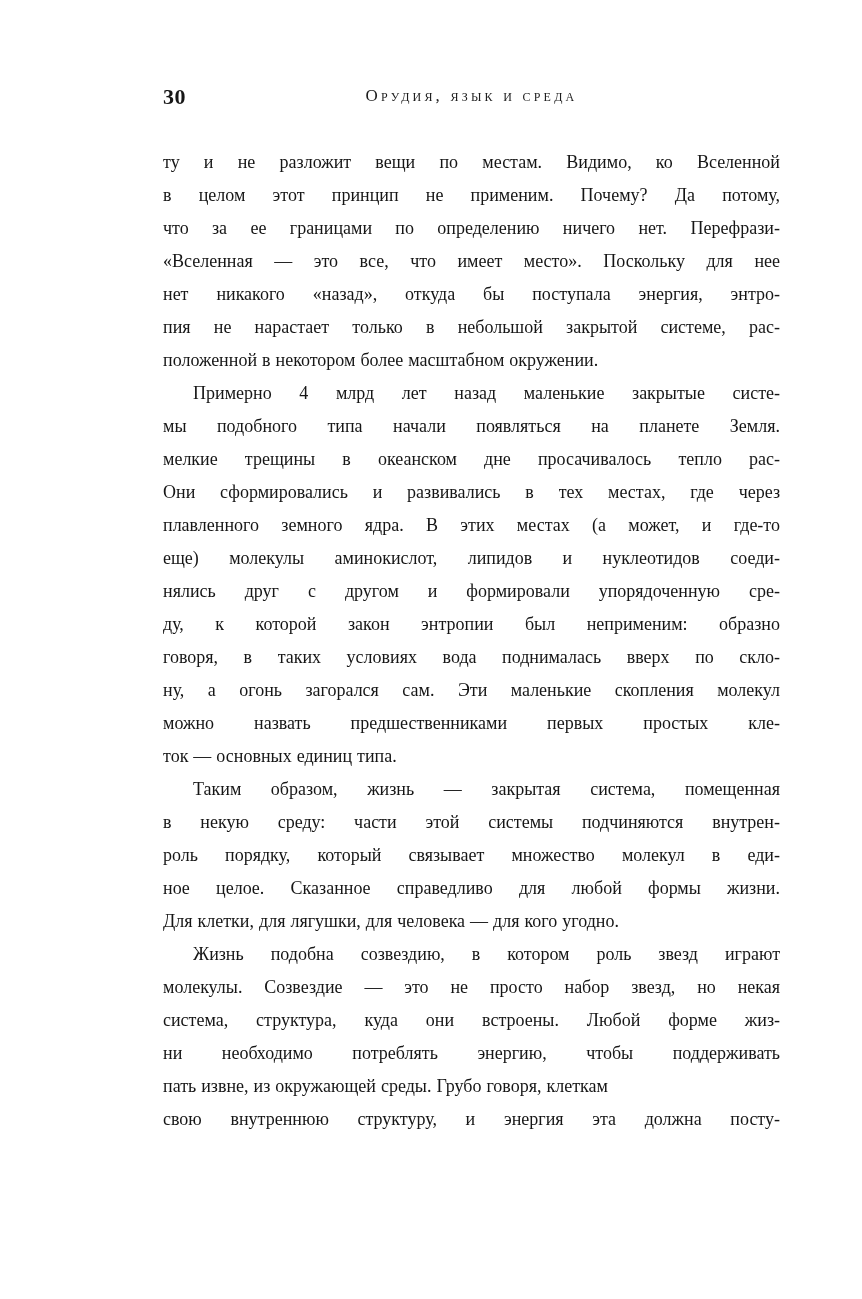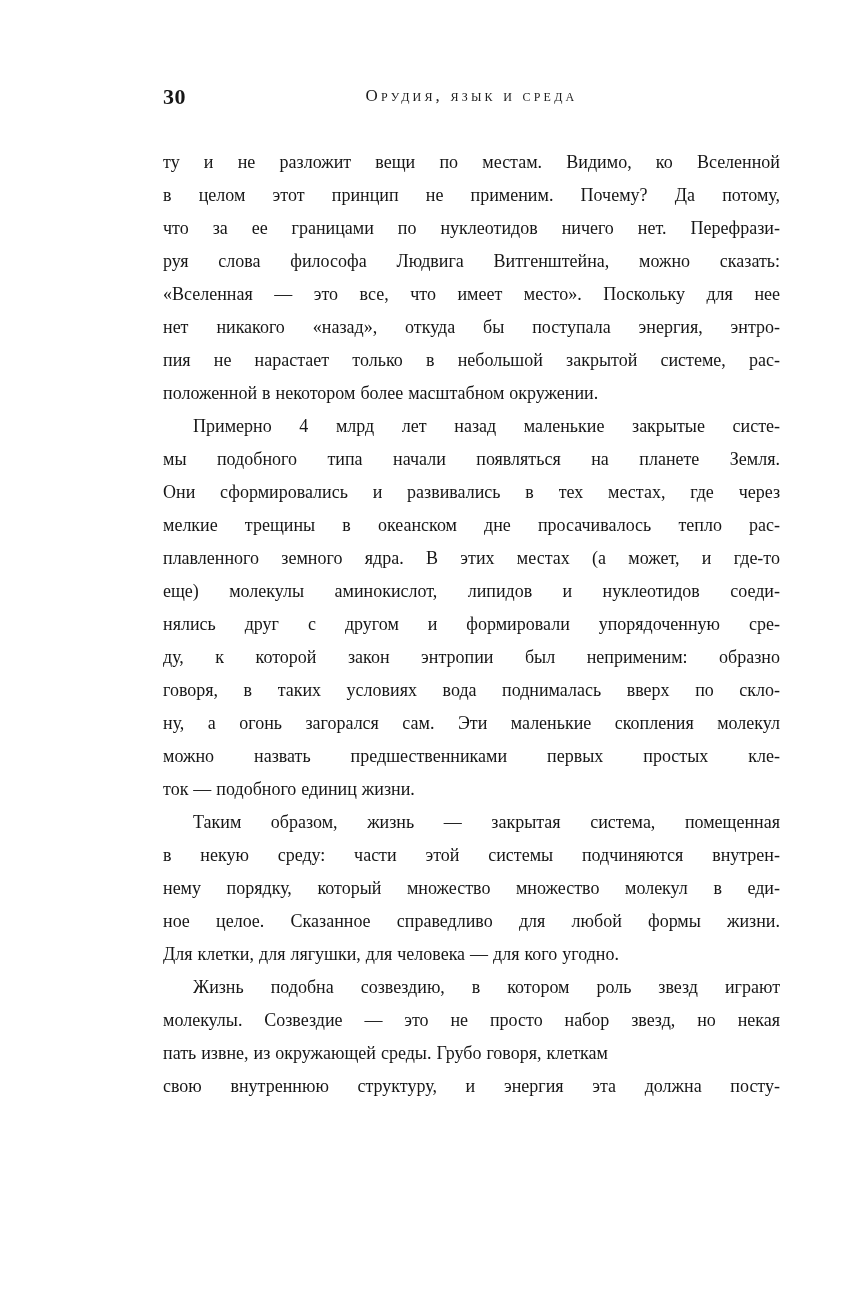--- a/index.html
+++ b/index.html
@@ -74,48 +74,49 @@
 
 <div class="page">
   <div class="header">
     <div class="page-number">30</div>
     <div class="running-title">Орудия, язык и среда</div>
   </div>
   <div class="text-block">
       <div class="paragraph">
         <div class="line">ту и не разложит вещи по местам. Видимо, ко Вселенной</div>
         <div class="line">в целом этот принцип не применим. Почему? Да потому,</div>
-        <div class="line">что за ее границами по нуклеотидов ничего нет. Перефрази-</div>
-        <div class="line">руя слова философа Людвига Витгенштейна, можно сказать:</div>
+        <div class="line">что за ее границами по определению ничего нет. Перефрази-</div>
         <div class="line">«Вселенная — это все, что имеет место». Поскольку для нее</div>
         <div class="line">нет никакого «назад», откуда бы поступала энергия, энтро-</div>
         <div class="line">пия не нарастает только в небольшой закрытой системе, рас-</div>
         <div class="line last">положенной в некотором более масштабном окружении.</div>
       </div>
       <div class="paragraph indent">
         <div class="line">Примерно 4 млрд лет назад маленькие закрытые систе-</div>
         <div class="line">мы подобного типа начали появляться на планете Земля.</div>
+        <div class="line">мелкие трещины в океанском дне просачивалось тепло рас-</div>
         <div class="line">Они сформировались и развивались в тех местах, где через</div>
-        <div class="line">мелкие трещины в океанском дне просачивалось тепло рас-</div>
         <div class="line">плавленного земного ядра. В этих местах (а может, и где-то</div>
         <div class="line">еще) молекулы аминокислот, липидов и нуклеотидов соеди-</div>
         <div class="line">нялись друг с другом и формировали упорядоченную сре-</div>
         <div class="line">ду, к которой закон энтропии был неприменим: образно</div>
         <div class="line">говоря, в таких условиях вода поднималась вверх по скло-</div>
         <div class="line">ну, а огонь загорался сам. Эти маленькие скопления молекул</div>
         <div class="line">можно назвать предшественниками первых простых кле-</div>
-        <div class="line last">ток — подобного единиц жизни.</div>
+        <div class="line last">ток — основных единиц типа.</div>
       </div>
       <div class="paragraph indent">
         <div class="line">Таким образом, жизнь — закрытая система, помещенная</div>
         <div class="line">в некую среду: части этой системы подчиняются внутрен-</div>
-        <div class="line">нему порядку, который множество множество молекул в еди-</div>
+        <div class="line">роль порядку, который связывает множество молекул в еди-</div>
         <div class="line">ное целое. Сказанное справедливо для любой формы жизни.</div>
         <div class="line last">Для клетки, для лягушки, для человека — для кого угодно.</div>
       </div>
       <div class="paragraph indent">
         <div class="line">Жизнь подобна созвездию, в котором роль звезд играют</div>
         <div class="line">молекулы. Созвездие — это не просто набор звезд, но некая</div>
+        <div class="line">система, структура, куда они встроены. Любой форме жиз-</div>
+        <div class="line">ни необходимо потреблять энергию, чтобы поддерживать</div>
         <div class="line last">пать извне, из окружающей среды. Грубо говоря, клеткам</div>
         <div class="line">свою внутреннюю структуру, и энергия эта должна посту-</div>
       </div>
     </div>
 </div>
 
 </body></html>

